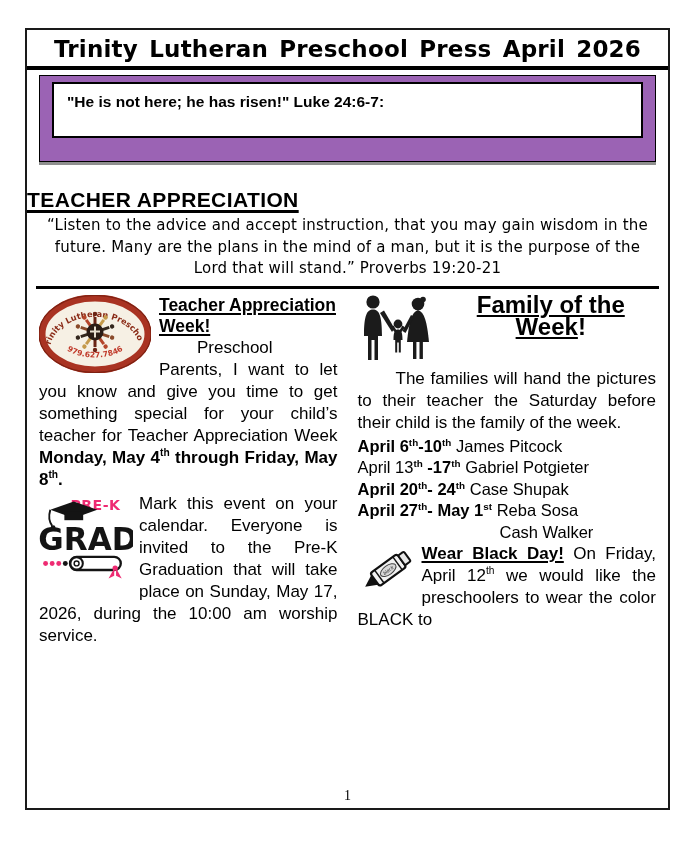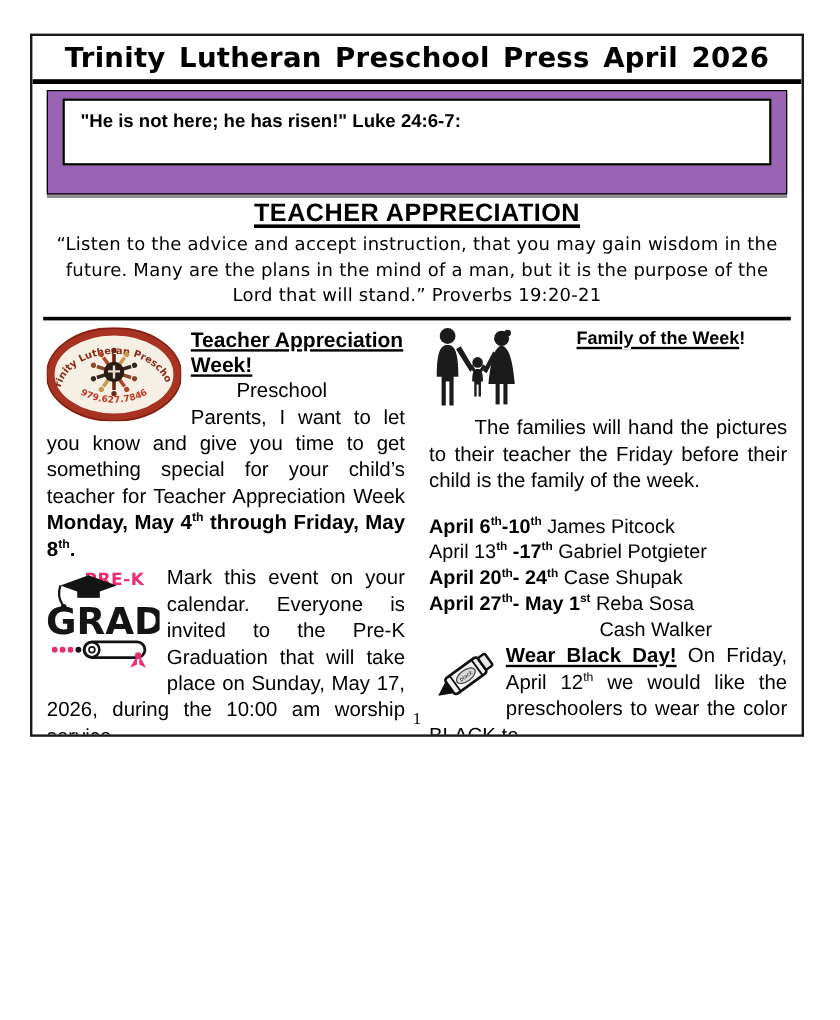--- a/index.html
+++ b/index.html
@@ -2,63 +2,63 @@
 <html><head>
 <meta charset="utf-8">
 <style>
   html,body{margin:0;padding:0;}
   body{
     width:700px;height:850px;position:relative;background:#ffffff;
     font-family:"Liberation Sans",sans-serif;color:#000;
     -webkit-font-smoothing:antialiased;
   }
   .page{
-    position:absolute;left:25px;top:28px;width:645px;height:586px;
+    position:absolute;left:25px;top:28px;width:645px;height:782px;
     border:2px solid #1a1a1a;background:#fff;box-sizing:border-box;overflow:hidden;
   }
   .masthead{
     text-align:center;font-family:"DejaVu Sans",sans-serif;font-weight:bold;
     font-size:23px;letter-spacing:.2px;word-spacing:3px;
     padding:6px 4px 4px;border-bottom:4px solid #000;
   }
   .purple-box{
     margin:5px 12px 0;background:#9b63b4;border:1px solid #000;
     padding:6px 12px 23px;box-shadow:0 3px 0 #8f8f8f;
   }
   .verse-inner{
     background:#fff;border:2px solid #000;padding:8px 13px 9px;
     font-weight:bold;font-size:15.5px;line-height:20px;
   }
   .verse-line1{margin:0 0 15px 0;}
   .verse-body{margin:0;}
   .ta-heading{
-    text-align:center;font-size:21px;font-weight:bold;margin-top:4px;
+    text-align:left;font-size:21px;font-weight:bold;margin-top:26px;
     text-decoration:underline;text-decoration-thickness:2.5px;text-underline-offset:3px;
     letter-spacing:.4px;
   }
   .proverbs{
     font-family:"DejaVu Sans",sans-serif;font-size:15px;line-height:21.5px;
     text-align:center;padding:3px 12px 5px;letter-spacing:.2px;
   }
   .divider{border-top:3px solid #000;margin:1px 9px 0;}
   .cols{display:flex;gap:20px;padding:4px 12px 0;}
   .col{flex:1;min-width:0;font-size:17px;line-height:22px;text-align:justify;}
   .col p{margin:0;}
   p.indent{text-indent:38px;}
   .sec-heading{
     font-weight:bold;font-size:17.5px;text-align:left;line-height:21px;
     text-decoration:underline;text-decoration-thickness:2px;text-underline-offset:2px;
     padding-top:2px;
   }
-  .fam-heading{font-size:15px;line-height:22px;text-align:center;padding-top:1px;}
+  .fam-heading{font-size:24px;line-height:22px;text-align:center;padding-top:1px;}
   .logo-float{float:left;width:112px;height:78px;margin:2px 8px 2px 0;}
   .grad-float{float:left;width:94px;height:88px;margin:2px 6px 0 0;}
   .family-float{float:left;width:80px;height:72px;margin:1px 8px 2px 0;}
   .crayon-float{float:left;width:58px;height:48px;margin:4px 6px 0 0;}
-  .sched{font-size:16.5px;line-height:21.5px;text-align:left;margin-top:17px;}
+  .sched{font-size:16.5px;line-height:21.5px;text-align:left;margin-top:2px;}
   .ind-a{padding-left:112px;}
   .ind-b{padding-left:142px;}
   .clear{clear:both;height:0;}
   .spacer-s{height:2px;}
   .pagenum{
     position:absolute;left:0;right:0;bottom:4px;text-align:center;
     font-family:"Liberation Serif",serif;font-size:14px;
   }
   sup{font-size:.6em;line-height:0;}
   svg text{font-family:"DejaVu Sans",sans-serif;}
@@ -196,21 +196,21 @@
             <circle cx="40" cy="30" r="4.4"></circle>
             <path d="M35.5,46 C35.5,37.5 37,35.5 40,35.5 C43,35.5 44.5,37.5 44.5,46 L42.8,46 L42.8,58.5 L40.8,58.5 L40.8,48.5 L39.2,48.5 L39.2,58.5 L37.2,58.5 L37.2,46 Z"></path>
             <path d="M36.5,38 L33,33.5 L35.5,31.5 L38.5,36.5 Z"></path>
             <path d="M43.5,38 L47,33.5 L44.5,31.5 L41.5,36.5 Z"></path>
           </g>
         </svg>
       </span>
 
       <div class="sec-heading fam-heading" style="text-decoration:none;"><span style="font-weight: bold; text-decoration: underline 2px; text-underline-offset: 2px;">Family of the Week</span><span style="font-weight: bold;">!</span></div>
       <div class="clear"></div>
-      <p class="indent">The families will hand the pictures to their teacher the Friday before their child is the family of the week.</p>
+      <p class="indent">The families will hand the pictures to their teacher the Saturday before their child is the family of the week.</p>
 
       <div class="sched">
         <div><span style="font-weight: bold;">April 6</span><sup style="font-weight: bold;">th</sup><span style="font-weight: bold;">-10</span><sup style="font-weight: bold;">th</sup><span> James Pitcock</span></div>
         <div><span style="font-weight: normal;">April 13</span><sup style="font-weight: bold;">th</sup><span style="font-weight: bold;"> -17</span><sup style="font-weight: bold;">th</sup><span> Gabriel Potgieter</span></div>
         <div><span style="font-weight: bold;">April 20</span><sup style="font-weight: bold;">th</sup><span style="font-weight: bold;">- 24</span><sup style="font-weight: bold;">th</sup><span> Case Shupak</span></div>
         <div><span style="font-weight: bold;">April 27</span><sup style="font-weight: bold;">th</sup><span style="font-weight: bold;">- May 1</span><sup style="font-weight: bold;">st</sup><span> Reba Sosa</span></div>
         <div class="ind-b"><span>Cash Walker</span></div>
       </div>
 
       <span class="crayon-float">

